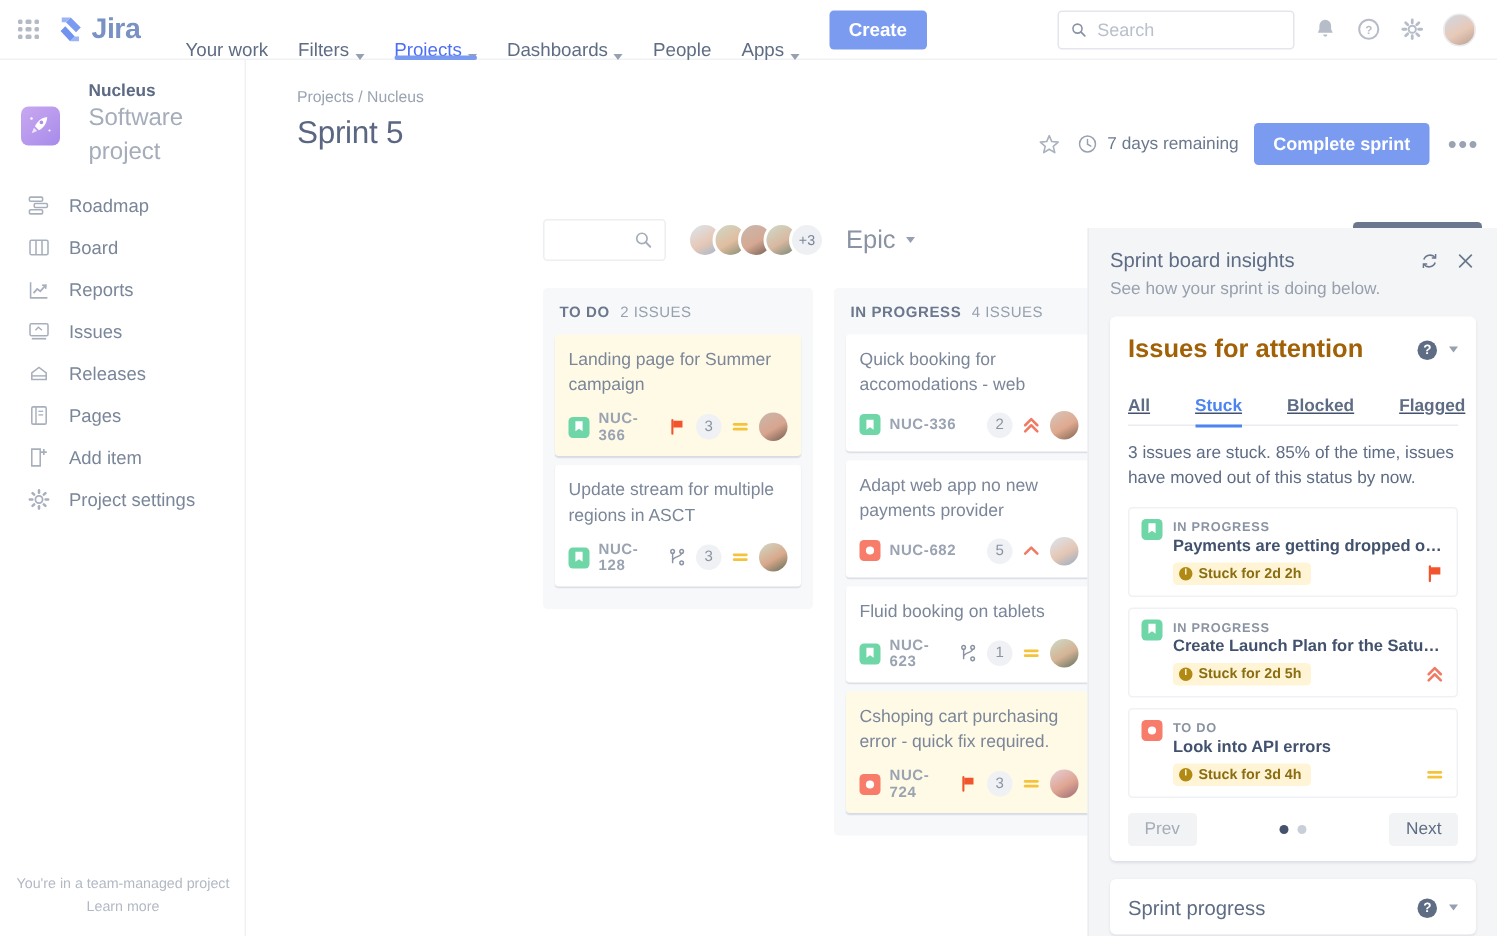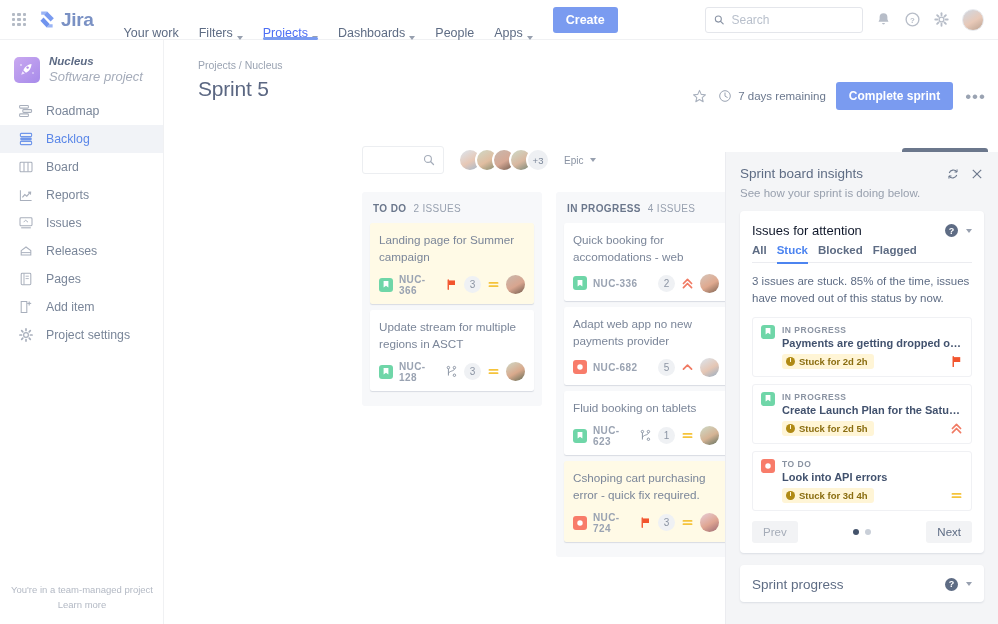--- a/index.html
+++ b/index.html
@@ -54,27 +54,27 @@
     width: 22px; height: 22px; border-radius: 50%; cursor: pointer;
     background: linear-gradient(150deg,#cfd8e3 0%,#e8c9b8 55%,#b9a190 100%);
     border: 1.5px solid #e8eaee;
   }
 
   
   #sidebar {
     position: absolute; top: 40px; left: 0; width: 164px; height: 584px;
     background: #fff; border-right: 1px solid #f0f1f3;
   }
-  .proj-head { display: flex; align-items: center; gap: 9px; padding: 14px 12px 10px 14px; font-style: italic; }
+  .proj-head { display: flex; align-items: center; gap: 19px; padding: 14px 12px 10px 14px; }
   .proj-avatar {
     width: 26px; height: 26px; border-radius: 5px; flex: 0 0 26px;
     background: linear-gradient(140deg,#c9a8f0,#a78bea); position: relative; overflow:hidden;
   }
   .proj-name { font-size: 11.5px; font-weight: 700; color: #5c6a84; line-height: 1.25; }
-  .proj-sub { font-size: 13px; color: #a5acba; line-height: 1.4; }
+  .proj-sub { font-size: 16px; color: #a5acba; line-height: 1.4; }
   .side-item {
     display: flex; align-items: center; gap: 12px; height: 28px;
     padding-left: 18px; font-size: 12.3px; color: #7a8699; cursor: pointer;
     margin-bottom: 0; position: relative;
   }
   .side-item .si-label { white-space: nowrap; }
   .side-item.active { background: #f1f3f7; color: #5b87e8; }
   .side-ico { width: 16px; height: 16px; flex: 0 0 16px; opacity: .85; }
   .side-foot { position: absolute; bottom: 14px; left: 0; width: 164px; text-align: center; }
   .side-foot .l1 { font-size: 9.5px; color: #b3b9c4; }
@@ -103,21 +103,21 @@
   .avstack { display: flex; align-items: center; }
   .avstack .av {
     width: 24px; height: 24px; border-radius: 50%; border: 2px solid #fff; margin-left: -7px; cursor: pointer;
   }
   .avstack .av:first-child { margin-left: 0; }
   .av-more {
     width: 24px; height: 24px; border-radius: 50%; background: #eef0f3; color: #7a8699;
     font-size: 9.5px; display: flex; align-items: center; justify-content: center;
     margin-left: -7px; border: 2px solid #fff; cursor: pointer;
   }
-  .epic-sel { display: flex; align-items: center; gap: 7px; font-size: 10px; color: #8a93a3; cursor: pointer; }
+  .epic-sel { display: flex; align-items: center; gap: 7px; font-size: 17px; color: #8a93a3; cursor: pointer; }
 
   .toolbar-right { position: absolute; top: 108px; right: 22px; display: flex; align-items: center; gap: 12px; }
   .groupby-lbl { font-size: 9px; color: #a2aab8; letter-spacing: .8px; font-weight: 700; }
   .choices { display: flex; align-items: center; gap: 6px; font-size: 12.5px; color: #8a93a3; cursor: pointer; }
   .insights-btn {
     display: flex; align-items: center; gap: 6px; background: #6b778c; color: #fff;
     font-size: 11.5px; font-weight: 600; padding: 6px 11px; border-radius: 3px; cursor: pointer;
   }
 
   
@@ -151,25 +151,25 @@
     position: absolute; top: 152px; right: 0; width: 273px; height: 472px;
     background: #f4f5f7; border-left: 1px solid #ebecf0; padding: 14px 14px 0 14px;
     overflow: hidden;
   }
   .ins-head { display: flex; align-items: center; }
   .ins-title { font-size: 13.5px; color: #5e6c84; font-weight: 400; }
   .ins-head-icons { margin-left: auto; display: flex; gap: 10px; align-items: center; }
   .ins-sub { font-size: 11.5px; color: #98a0ae; margin-top: 6px; margin-bottom: 12px; }
   .ins-card { background: #fff; border-radius: 4px; box-shadow: 0 1px 2px rgba(9,30,66,.1); padding: 12px 12px 10px 12px; margin-bottom: 12px; }
   .ins-card-head { display: flex; align-items: center; }
-  .ins-card-title { font-size: 13px; font-weight: 400; color: #0f172a; }
+  .ins-card-title { font-size: 17px; font-weight: 700; color: #a16207; }
   .ins-card-head .right { margin-left: auto; display: flex; gap: 8px; align-items: center; }
   .help-ico { width: 13px; height: 13px; border-radius: 50%; background: #5e6c84; color: #fff;
     font-size: 9px; font-weight: 700; display:flex; align-items:center; justify-content:center; cursor:pointer; }
-  .tabs { display: flex; gap: 10px; border-bottom: 1.5px solid #ebecf0; margin-top: 6px; }
+  .tabs { display: flex; gap: 30px; border-bottom: 1.5px solid #ebecf0; margin-top: 22px; text-decoration: underline; }
   .tab { font-size: 11.5px; font-weight: 700; color: #5e6c84; padding-bottom: 6px; cursor: pointer; position: relative; }
   .tab.active { color: #4c84f0; }
   .tab.active::after { content:""; position:absolute; left:0; right:0; bottom:-1.5px; height:2px; background:#4c84f0; }
   .ins-text { font-size: 11.5px; color: #5e6c84; line-height: 1.5; margin: 10px 0 9px 0; }
   .stuck-item { border: 1px solid #f0f1f4; border-radius: 3px; padding: 7px 8px; margin-bottom: 7px; display: flex; gap: 7px; cursor: pointer;}
   .stuck-body { flex: 1; min-width: 0; }
   .stuck-status { font-size: 8.5px; font-weight: 700; color: #8a93a2; letter-spacing: .5px; }
   .stuck-title { font-size: 11px; font-weight: 700; color: #42526e; white-space: nowrap; overflow: hidden; text-overflow: ellipsis; margin-top: 2px; }
   .stuck-row { display: flex; align-items: center; margin-top: 5px; }
   .stuck-badge {
@@ -293,28 +293,20 @@
   </div>
 
   <div class="side-item">
     <svg class="side-ico" viewBox="0 0 20 20">
       <rect x="2" y="3" width="11" height="3.4" rx="1" fill="none" stroke="#9aa2b1" stroke-width="1.3"></rect>
       <rect x="6" y="8.3" width="11" height="3.4" rx="1" fill="none" stroke="#9aa2b1" stroke-width="1.3"></rect>
       <rect x="2" y="13.6" width="11" height="3.4" rx="1" fill="none" stroke="#9aa2b1" stroke-width="1.3"></rect>
     </svg>
     <span class="si-label">Roadmap</span>
   </div>
-  <div class="side-item active">
-    <svg class="side-ico" viewBox="0 0 20 20">
-      <rect x="3" y="3" width="14" height="4" rx="1" fill="none" stroke="#5b87e8" stroke-width="1.4"></rect>
-      <rect x="3" y="8.2" width="14" height="3.6" rx="1" fill="#5b87e8"></rect>
-      <rect x="3" y="13" width="14" height="4" rx="1" fill="none" stroke="#5b87e8" stroke-width="1.4"></rect>
-    </svg>
-    <span class="si-label">Backlog</span>
-  </div>
   <div class="side-item">
     <svg class="side-ico" viewBox="0 0 20 20">
       <rect x="2.5" y="4" width="15" height="12" rx="1.2" fill="none" stroke="#9aa2b1" stroke-width="1.3"></rect>
       <line x1="7.5" y1="4" x2="7.5" y2="16" stroke="#9aa2b1" stroke-width="1.3"></line>
       <line x1="12.5" y1="4" x2="12.5" y2="16" stroke="#9aa2b1" stroke-width="1.3"></line>
     </svg>
     <span class="si-label">Board</span>
   </div>
   <div class="side-item">
     <svg class="side-ico" viewBox="0 0 20 20">

